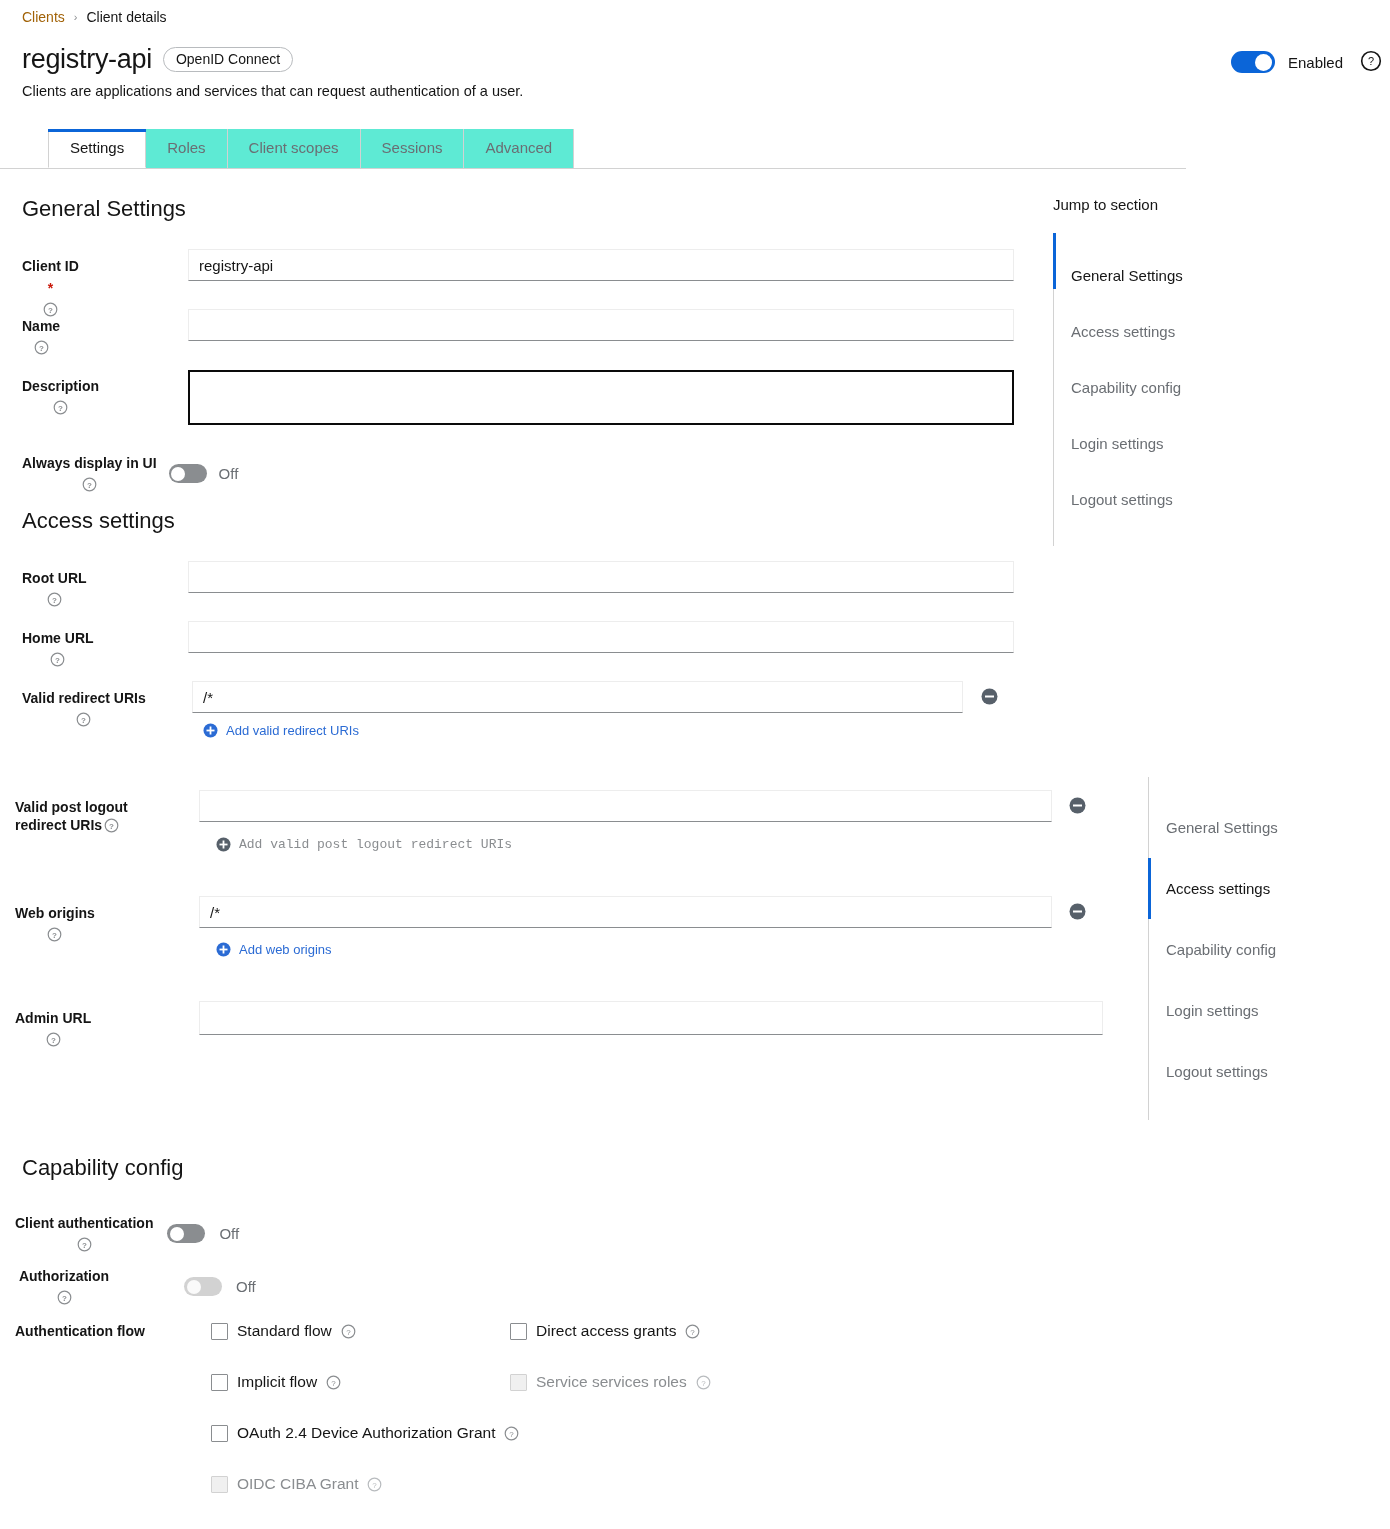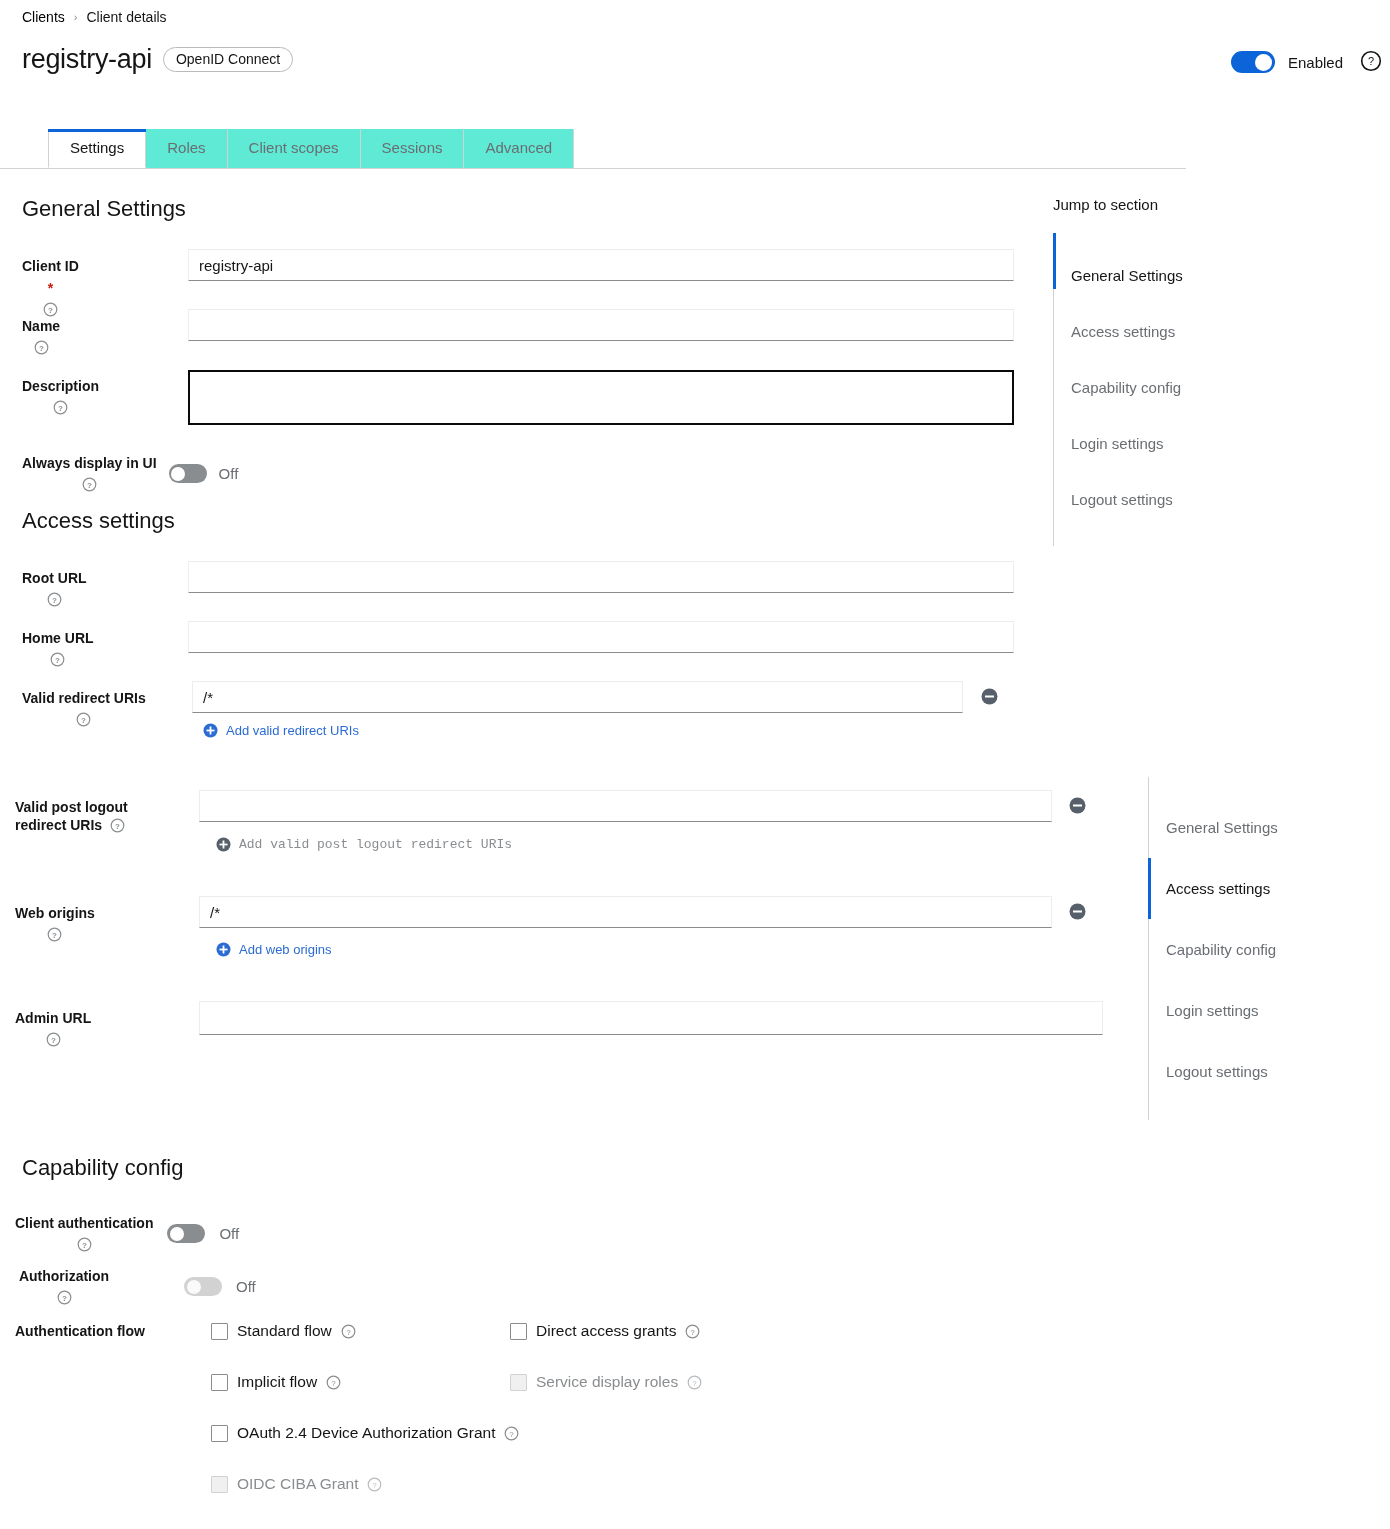--- a/index.html
+++ b/index.html
@@ -6,21 +6,21 @@
   html, body {
     margin: 0; padding: 0;
     background: #ffffff;
     font-family: "Liberation Sans", sans-serif;
     color: #151515;
   }
   body { width: 1390px; height: 1529px; position: relative; overflow: hidden; }
 
   
   .breadcrumb { position: absolute; left: 22px; top: 9px; font-size: 14px; display: flex; align-items: center; gap: 9px; }
-  .breadcrumb .crumb-link { color: #000000; text-decoration: none; cursor: pointer; text-align: right; }
+  .breadcrumb .crumb-link { color: #a16207; text-decoration: none; cursor: pointer; text-align: right; }
   .breadcrumb .crumb-sep { color: #8a8d90; font-size: 11px; }
   .breadcrumb .crumb-current { color: #151515; }
 
   
   .page-head { position: absolute; left: 22px; top: 44px; right: 0; }
   .title-row { display: flex; align-items: center; gap: 11px; }
   .client-title { font-size: 27px; font-weight: 400; letter-spacing: -0.3px; color: #151515; }
   .proto-badge {
     border: 1px solid #b8bbbe; border-radius: 30px;
     padding: 3px 12px 4px; font-size: 14px; color: #151515; line-height: 1.2;
@@ -102,20 +102,21 @@
   <span class="crumb-link">Clients</span>
   <span class="crumb-sep">›</span>
   <span class="crumb-current">Client details</span>
 </div>
 
 <div class="page-head">
   <div class="title-row">
     <span class="client-title">registry-api</span>
     <span class="proto-badge">OpenID Connect</span>
   </div>
+  <div class="subtitle">Clients are applications and services that can request authentication of a user.</div>
 </div>
 
 <div class="enable-group">
   <div class="switch switch-big on">
       <span class="knob"></span>
     </div>
   <span class="enable-label">Enabled</span>
 </div>
 <div class="head-help">
   <svg viewBox="0 0 22 22" width="22" height="22">
@@ -244,21 +245,21 @@
         <circle cx="7.5" cy="7.5" r="7" fill="#2b6bd4"></circle>
         <rect x="3.5" y="6.6" width="8" height="1.8" fill="#fff"></rect>
         <rect x="6.6" y="3.5" width="1.8" height="8" fill="#fff"></rect>
       </svg>
   </span>
   <span>Add valid redirect URIs</span>
 </div>
 
 <div class="abs form-label" style="left:15px; top:799px; flex-direction:column; align-items:flex-start; gap:2px;">
   <span>Valid post logout</span>
-  <span style="display:flex; align-items:center; gap:8px;">
+  <span style="display:flex; align-items:center; gap:2px;">
     <span>redirect URIs</span>
     <span class="help-ic">
       <svg viewBox="0 0 15 15" width="15" height="15">
           <circle cx="7.5" cy="7.5" r="6.3" fill="none" stroke="#8a8d90" stroke-width="1.2"></circle>
           <text x="7.5" y="10.7" text-anchor="middle" font-size="8" font-family="Liberation Sans, sans-serif" fill="#8a8d90">?</text>
         </svg>
     </span>
   </span>
 </div>
 <div class="abs" style="left:199px; top:790px; width:853px; height:32px;">
@@ -385,21 +386,21 @@
   <span>Implicit flow</span>
   <span class="help-ic">
     <svg viewBox="0 0 15 15" width="15" height="15">
         <circle cx="7.5" cy="7.5" r="6.3" fill="none" stroke="#8a8d90" stroke-width="1.2"></circle>
         <text x="7.5" y="10.7" text-anchor="middle" font-size="8" font-family="Liberation Sans, sans-serif" fill="#8a8d90">?</text>
       </svg>
   </span>
 </div>
 <div class="abs cb-row disabled" style="left:510px; top:1373px;">
   <span class="cb-box"></span>
-  <span>Service display roles</span>
+  <span>Service services roles</span>
   <span class="help-ic">
     <svg viewBox="0 0 15 15" width="15" height="15">
         <circle cx="7.5" cy="7.5" r="6.3" fill="none" stroke="#b8bbbe" stroke-width="1.2"></circle>
         <text x="7.5" y="10.7" text-anchor="middle" font-size="8" font-family="Liberation Sans, sans-serif" fill="#b8bbbe">?</text>
       </svg>
   </span>
 </div>
 
 <div class="abs cb-row" style="left:211px; top:1424px;">
   <span class="cb-box"></span>

